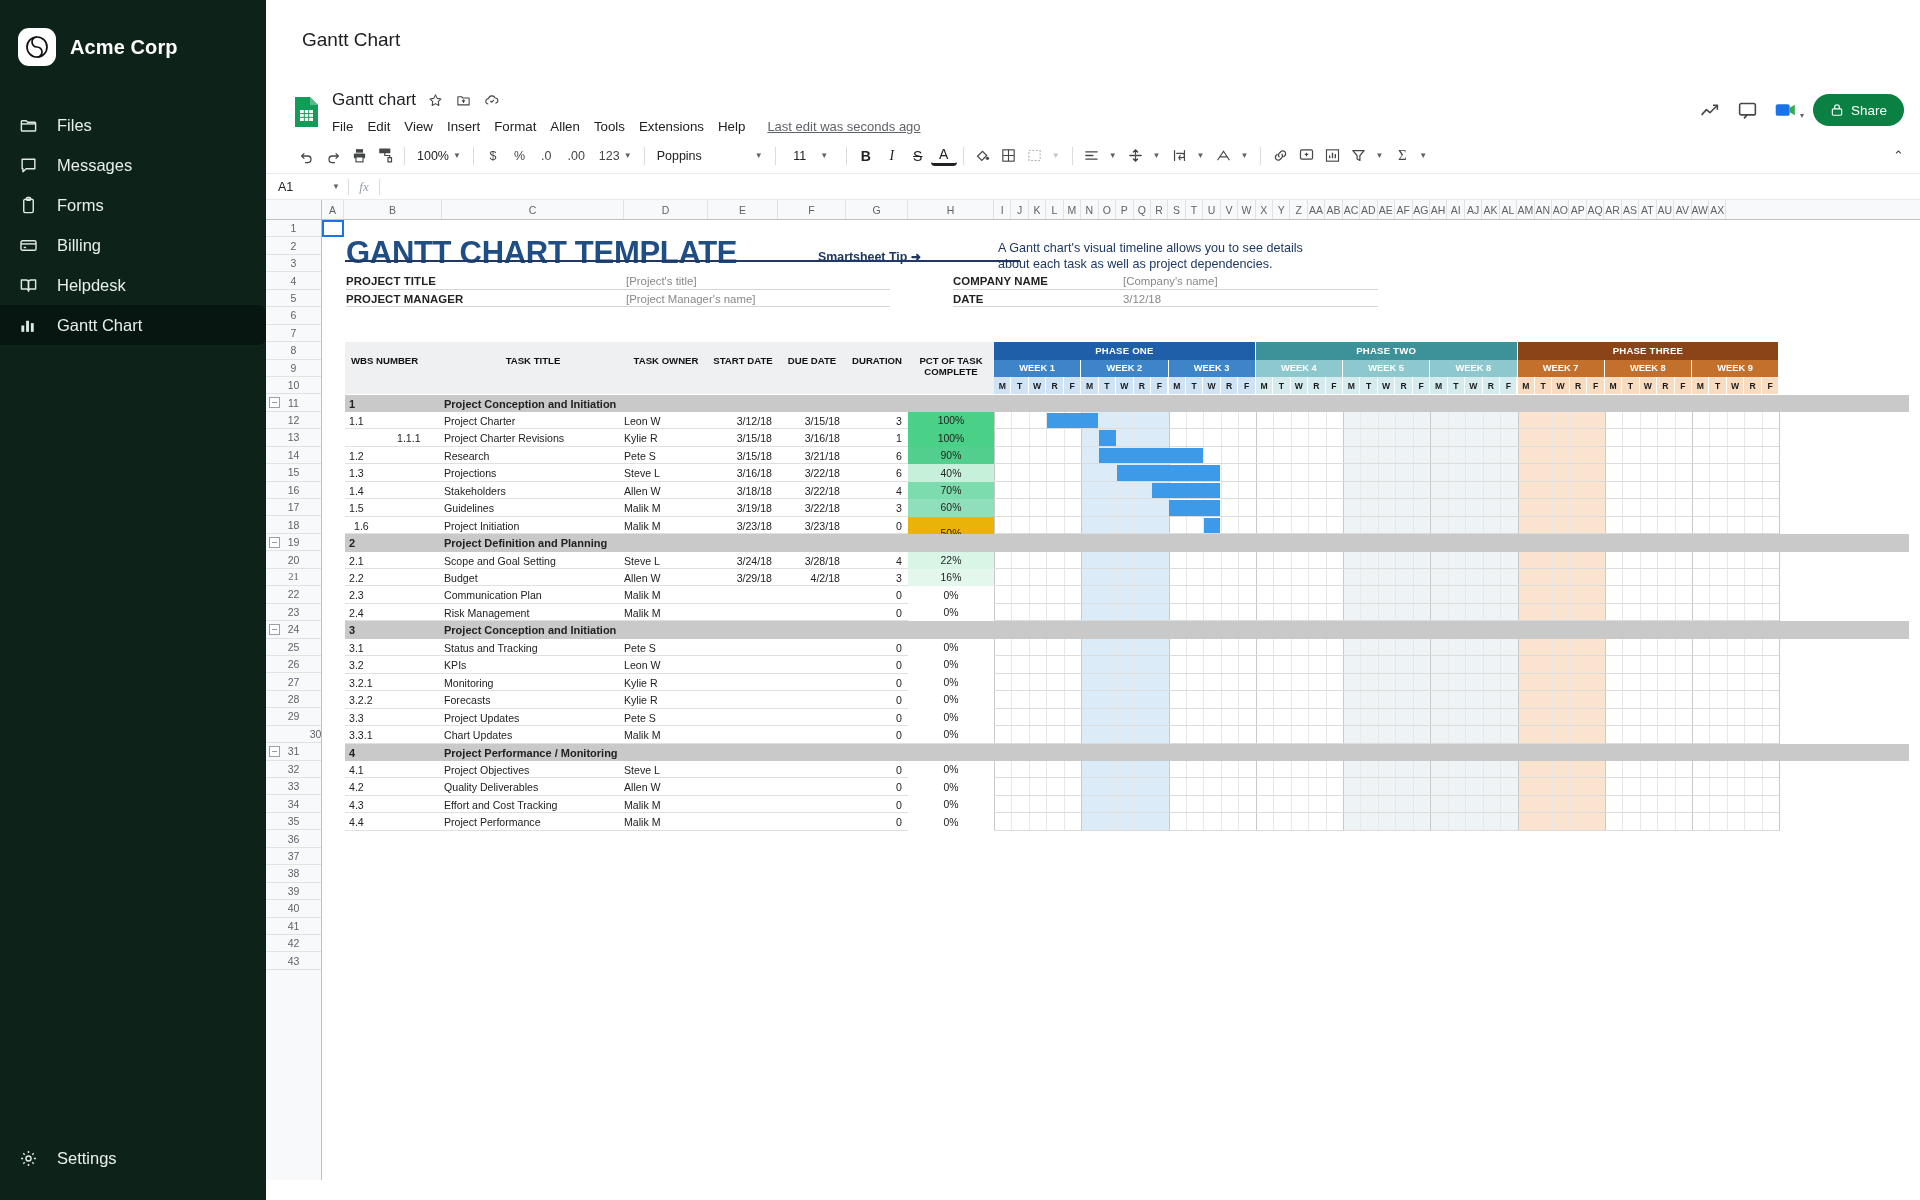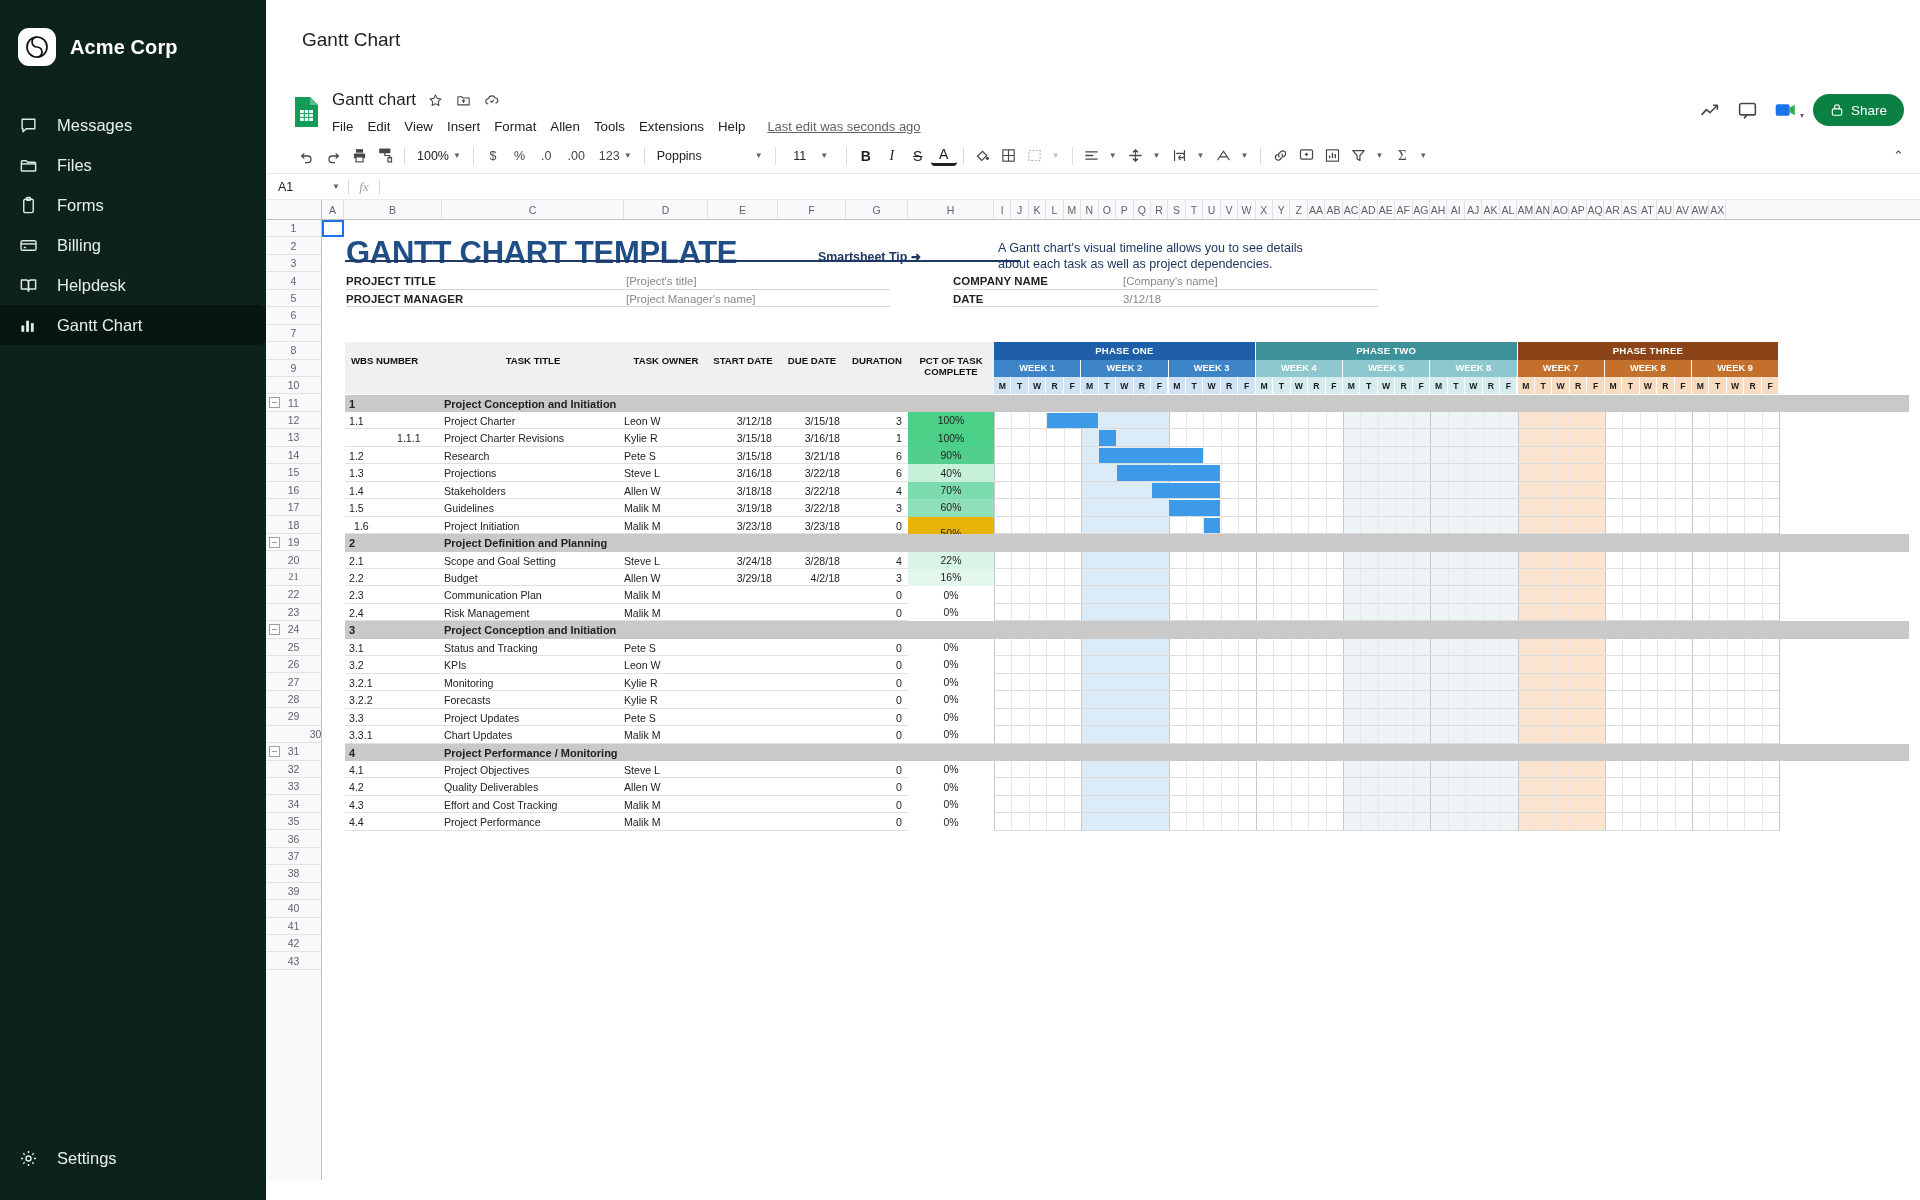--- a/index.html
+++ b/index.html
@@ -147,33 +147,33 @@
           <path d="M12 2 a5 5 0 0 0 0 10 a5 5 0 0 1 0 10" fill="none" stroke="#111" stroke-width="1.7"></path>
         </svg>
       </div>
       <div class="brand-name">Acme Corp</div>
     </div>
 
     <nav class="nav">
       <div class="nav-item">
         <span class="ico">
           <svg width="19" height="19" viewBox="0 0 24 24" fill="none" stroke="#dfeae4" stroke-width="1.8" stroke-linejoin="round">
-            <path d="M4 4h16v12H9l-4 4v-4H4z"></path>
+            <path d="M3 7a1 1 0 011-1h5l2 2h9a1 1 0 011 1v9a1 1 0 01-1 1H4a1 1 0 01-1-1z"></path>
+            <path d="M3 10h18"></path>
           </svg>
         </span>
-        <span>Messages</span>
+        <span>Files</span>
       </div>
       <div class="nav-item">
         <span class="ico">
           <svg width="19" height="19" viewBox="0 0 24 24" fill="none" stroke="#dfeae4" stroke-width="1.8" stroke-linejoin="round">
-            <path d="M3 7a1 1 0 011-1h5l2 2h9a1 1 0 011 1v9a1 1 0 01-1 1H4a1 1 0 01-1-1z"></path>
-            <path d="M3 10h18"></path>
+            <path d="M4 4h16v12H9l-4 4v-4H4z"></path>
           </svg>
         </span>
-        <span>Files</span>
+        <span>Messages</span>
       </div>
       <div class="nav-item">
         <span class="ico">
           <svg width="19" height="19" viewBox="0 0 24 24" fill="none" stroke="#dfeae4" stroke-width="1.8" stroke-linejoin="round">
             <rect x="6" y="4" width="12" height="17" rx="2"></rect>
             <rect x="9.5" y="2" width="5" height="3.5" rx="1"></rect>
           </svg>
         </span>
         <span>Forms</span>
       </div>

